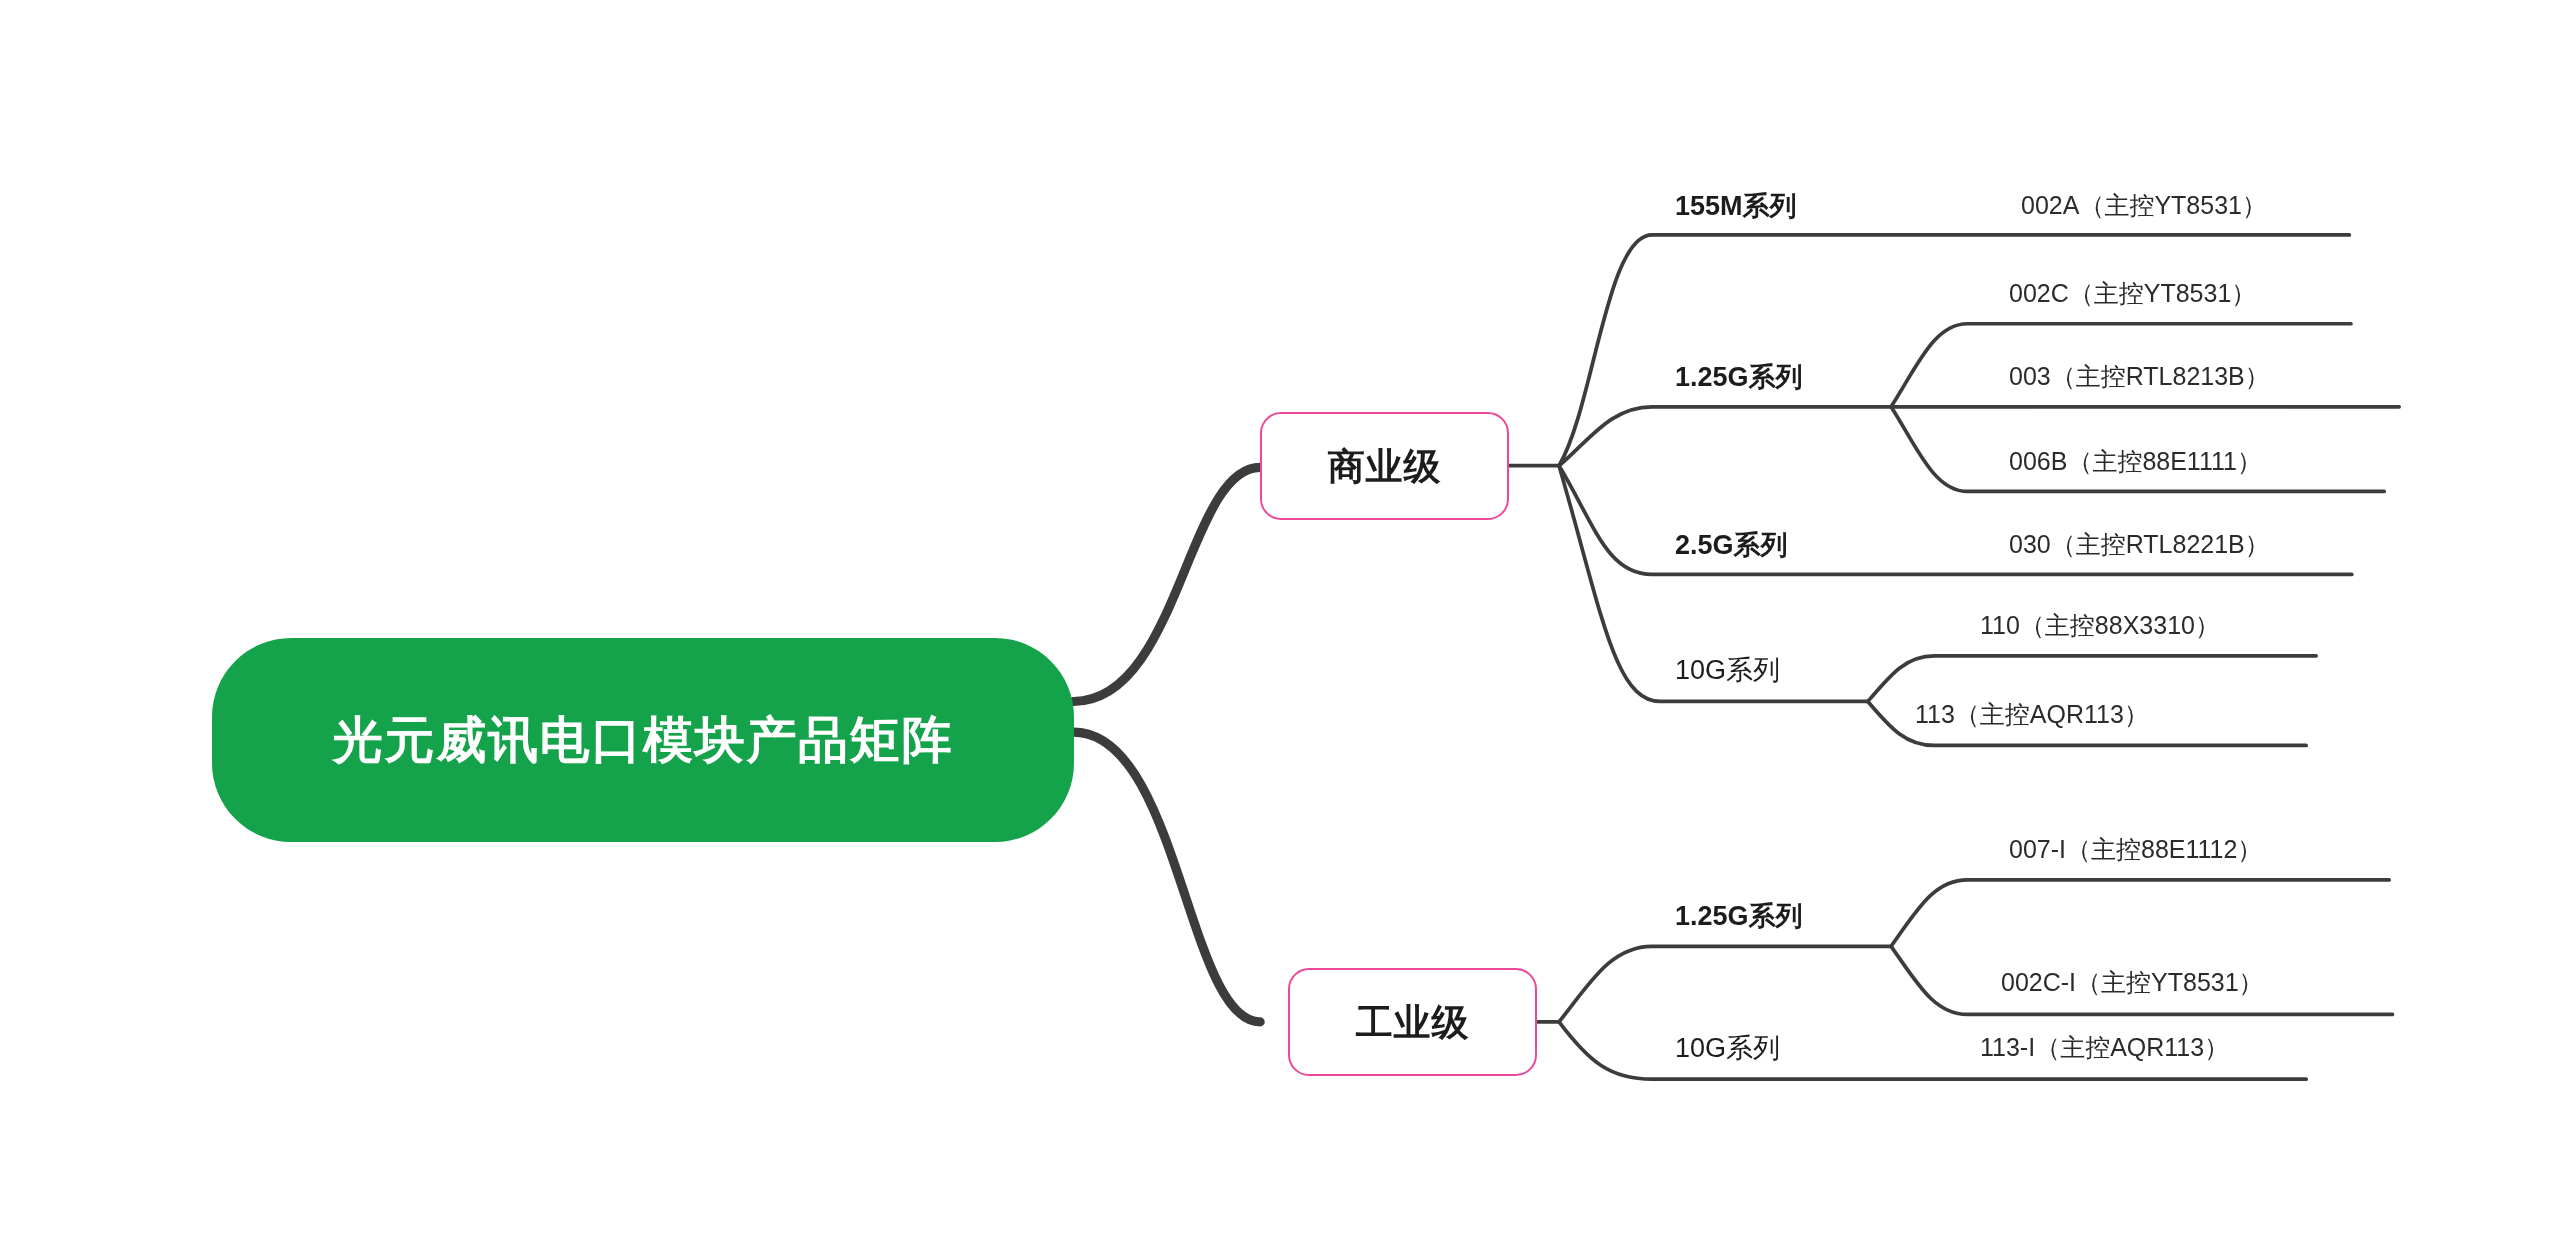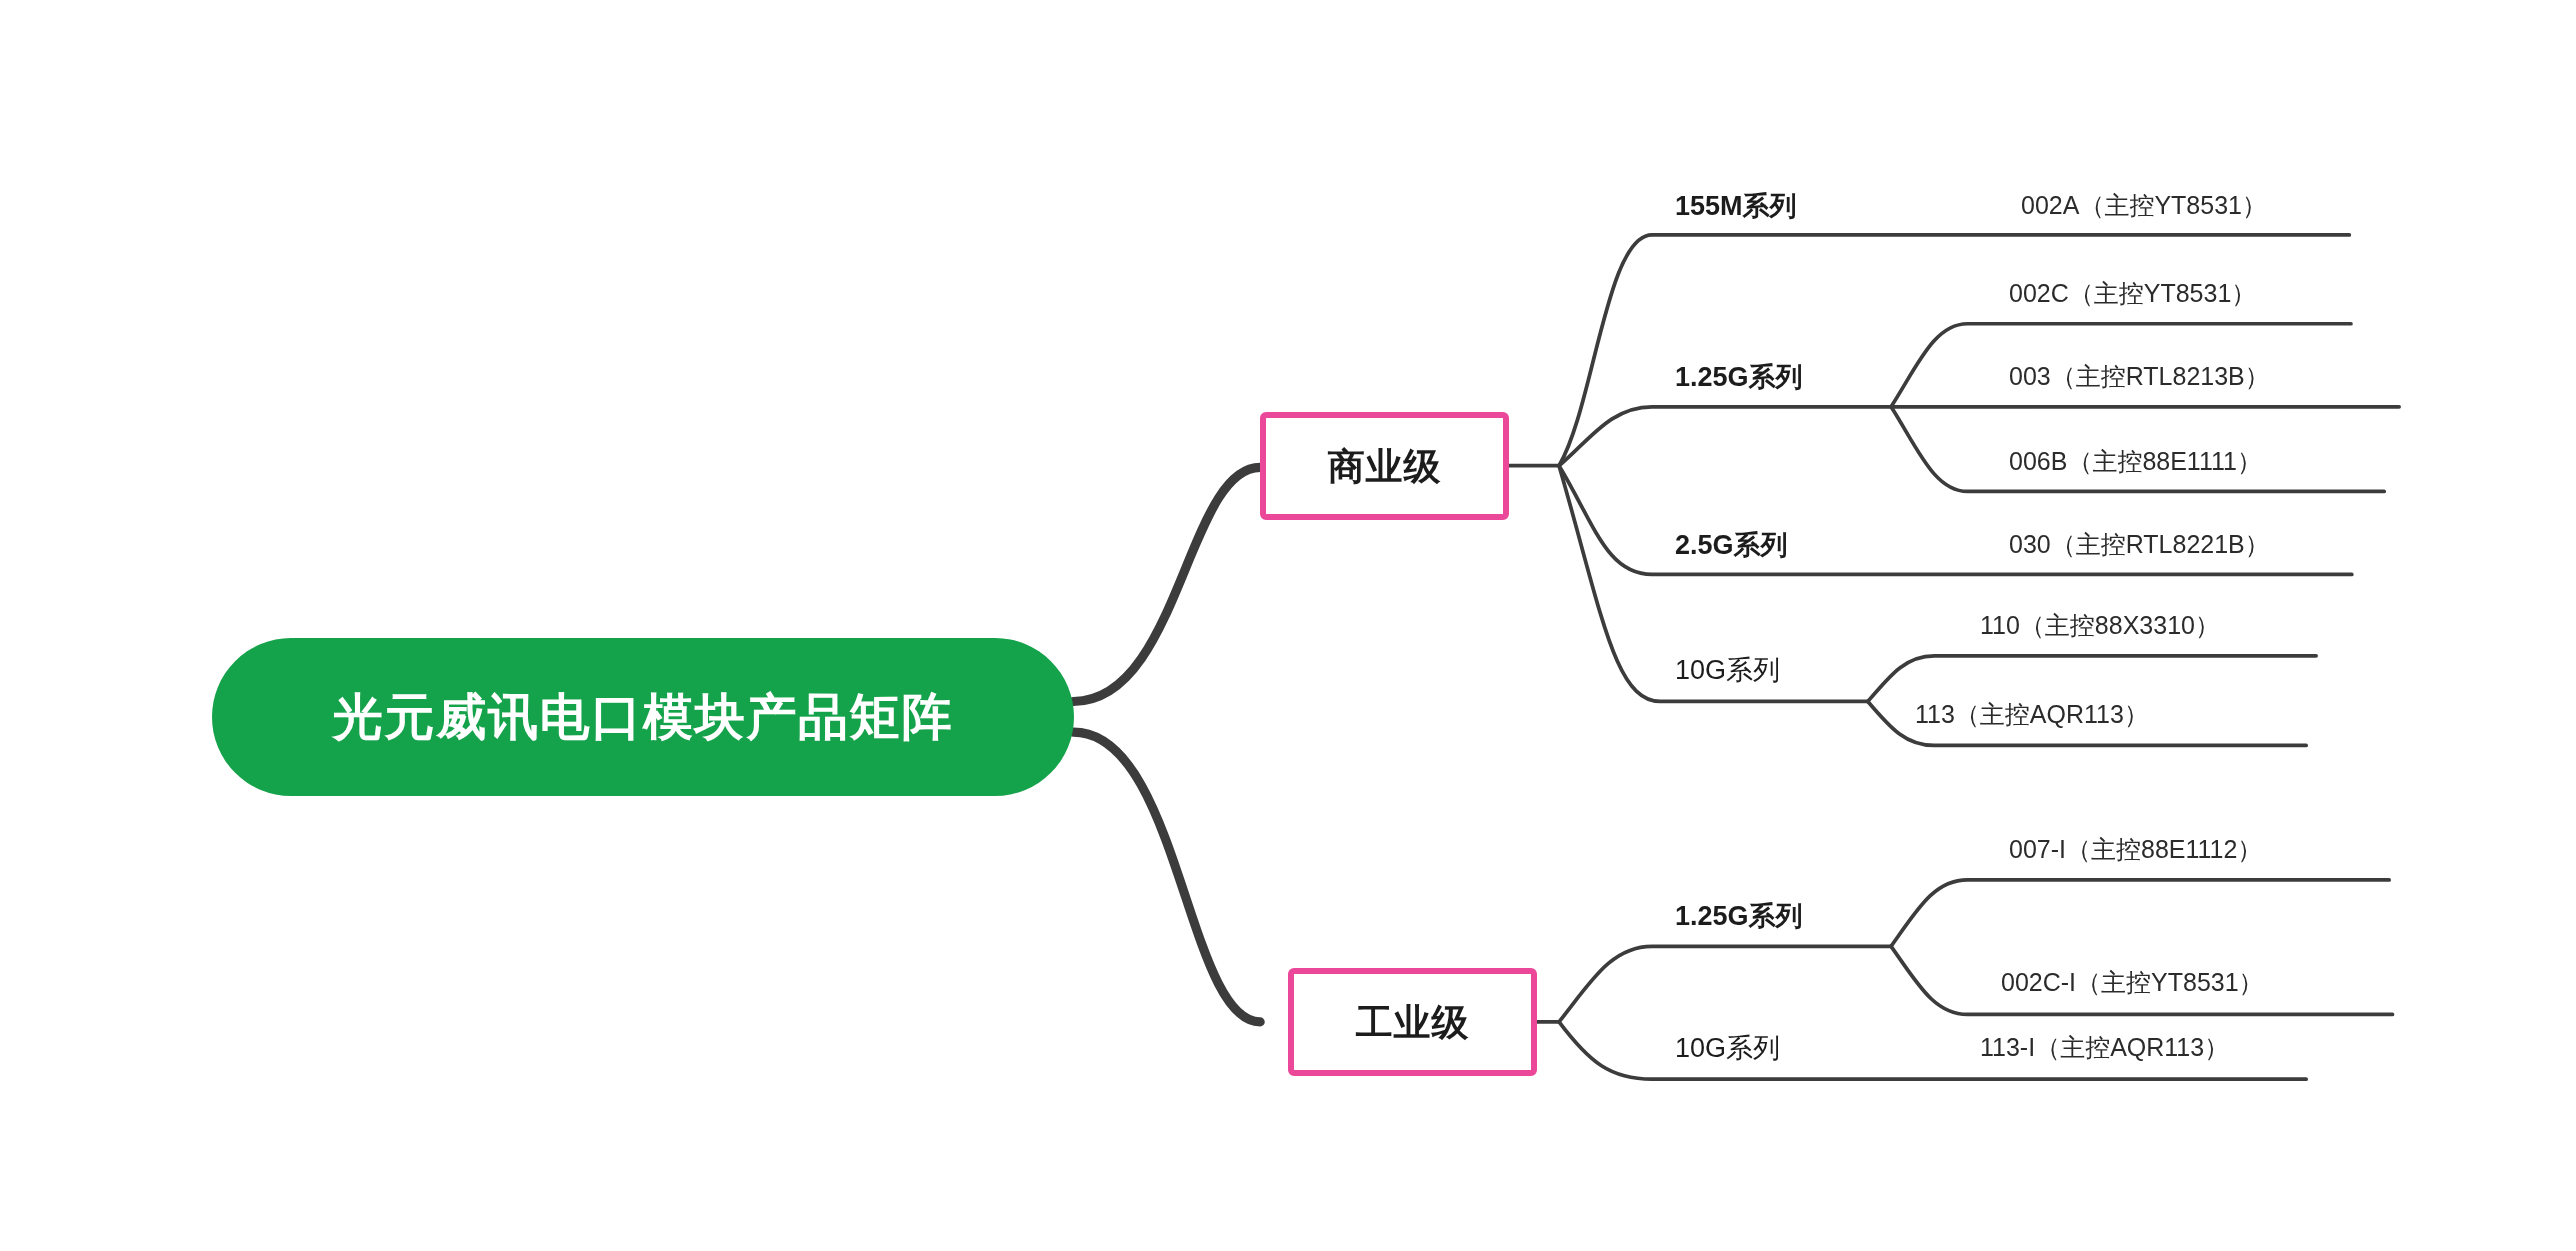--- a/index.html
+++ b/index.html
@@ -26,41 +26,41 @@
     width: 2576px;
     height: 1251px;
     pointer-events: none;
   }
   
   .central-node {
     position: absolute;
     left: 212px;
     top: 638px;
     width: 862px;
-    height: 158px;
+    height: 204px;
     border-radius: 79px;
     display: flex;
     align-items: center;
     justify-content: center;
     box-sizing: border-box;
   }
   .central-node-label {
     color: #ffffff;
     font-size: 50px;
     font-weight: bold;
     letter-spacing: 1.7px;
     line-height: 1;
     white-space: nowrap;
   }
   
   .l1-node {
     position: absolute;
     box-sizing: border-box;
-    border: 6px solid #ec4899;
-    border-radius: 6px;
+    border: 2px solid #ec4899;
+    border-radius: 21px;
     background: #ffffff;
     display: flex;
     align-items: center;
     justify-content: center;
   }
   .l1-node-label {
     color: #1c1c1c;
     font-size: 37px;
     font-weight: bold;
     letter-spacing: 0.8px;

